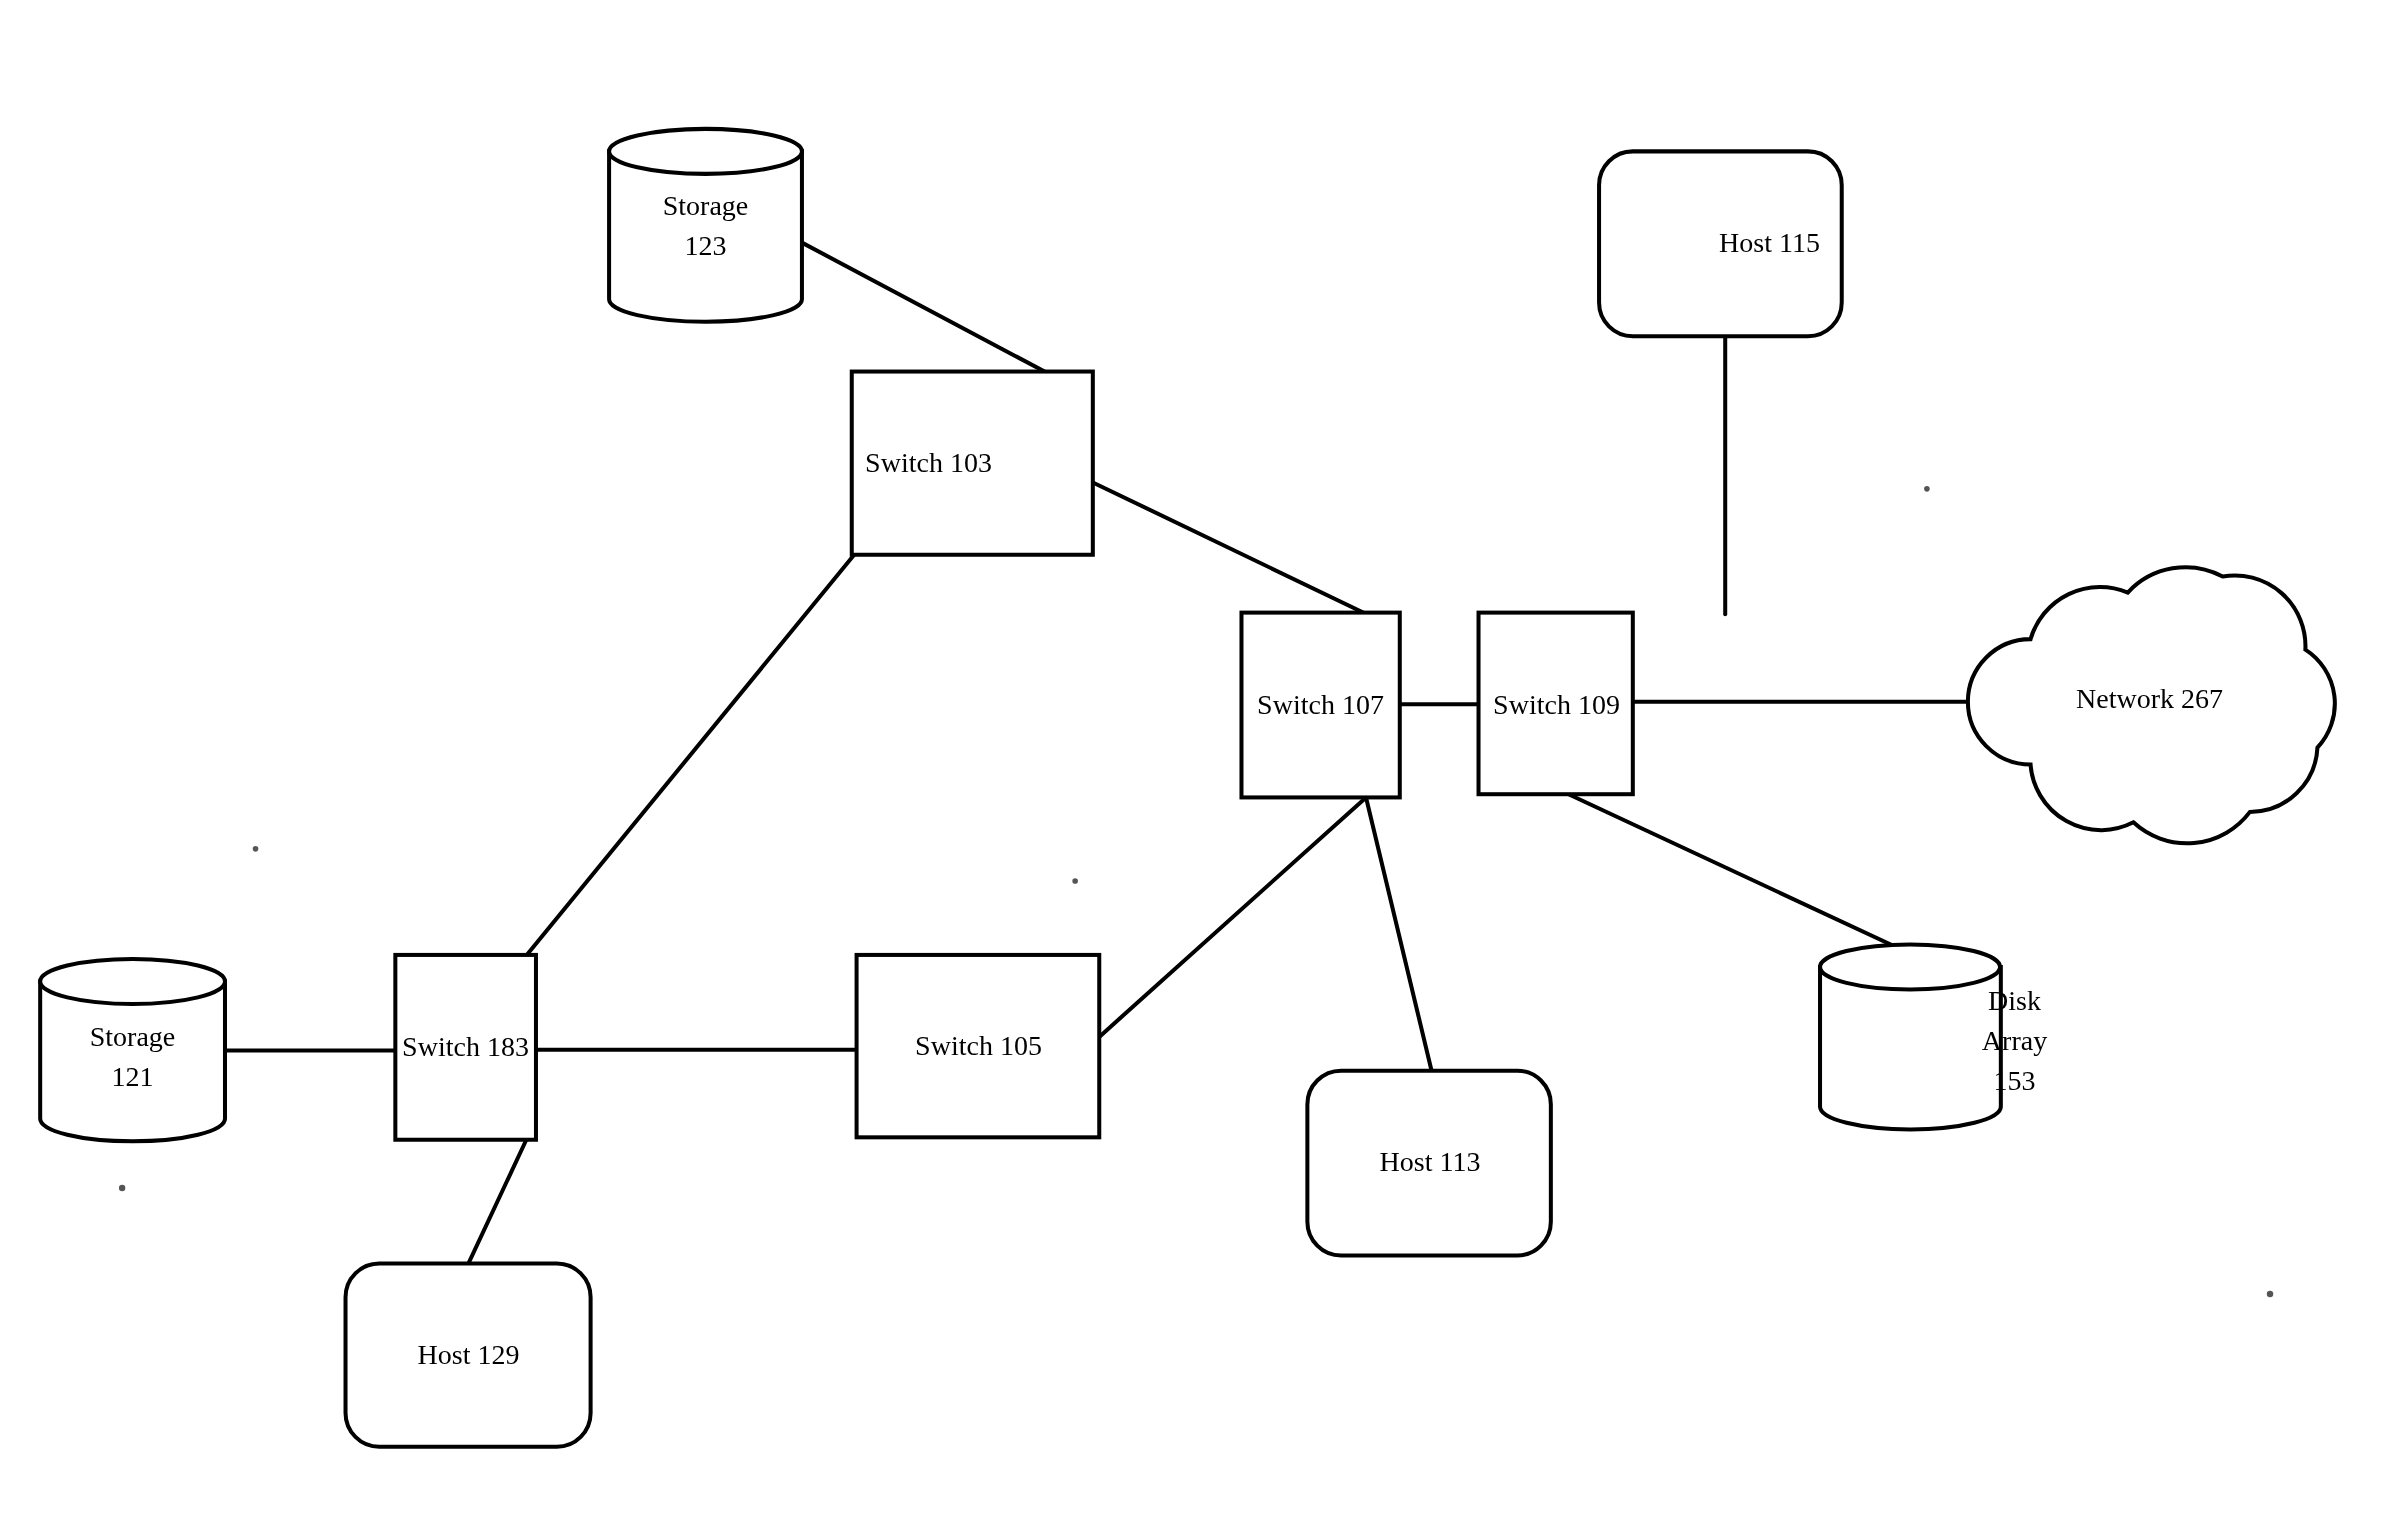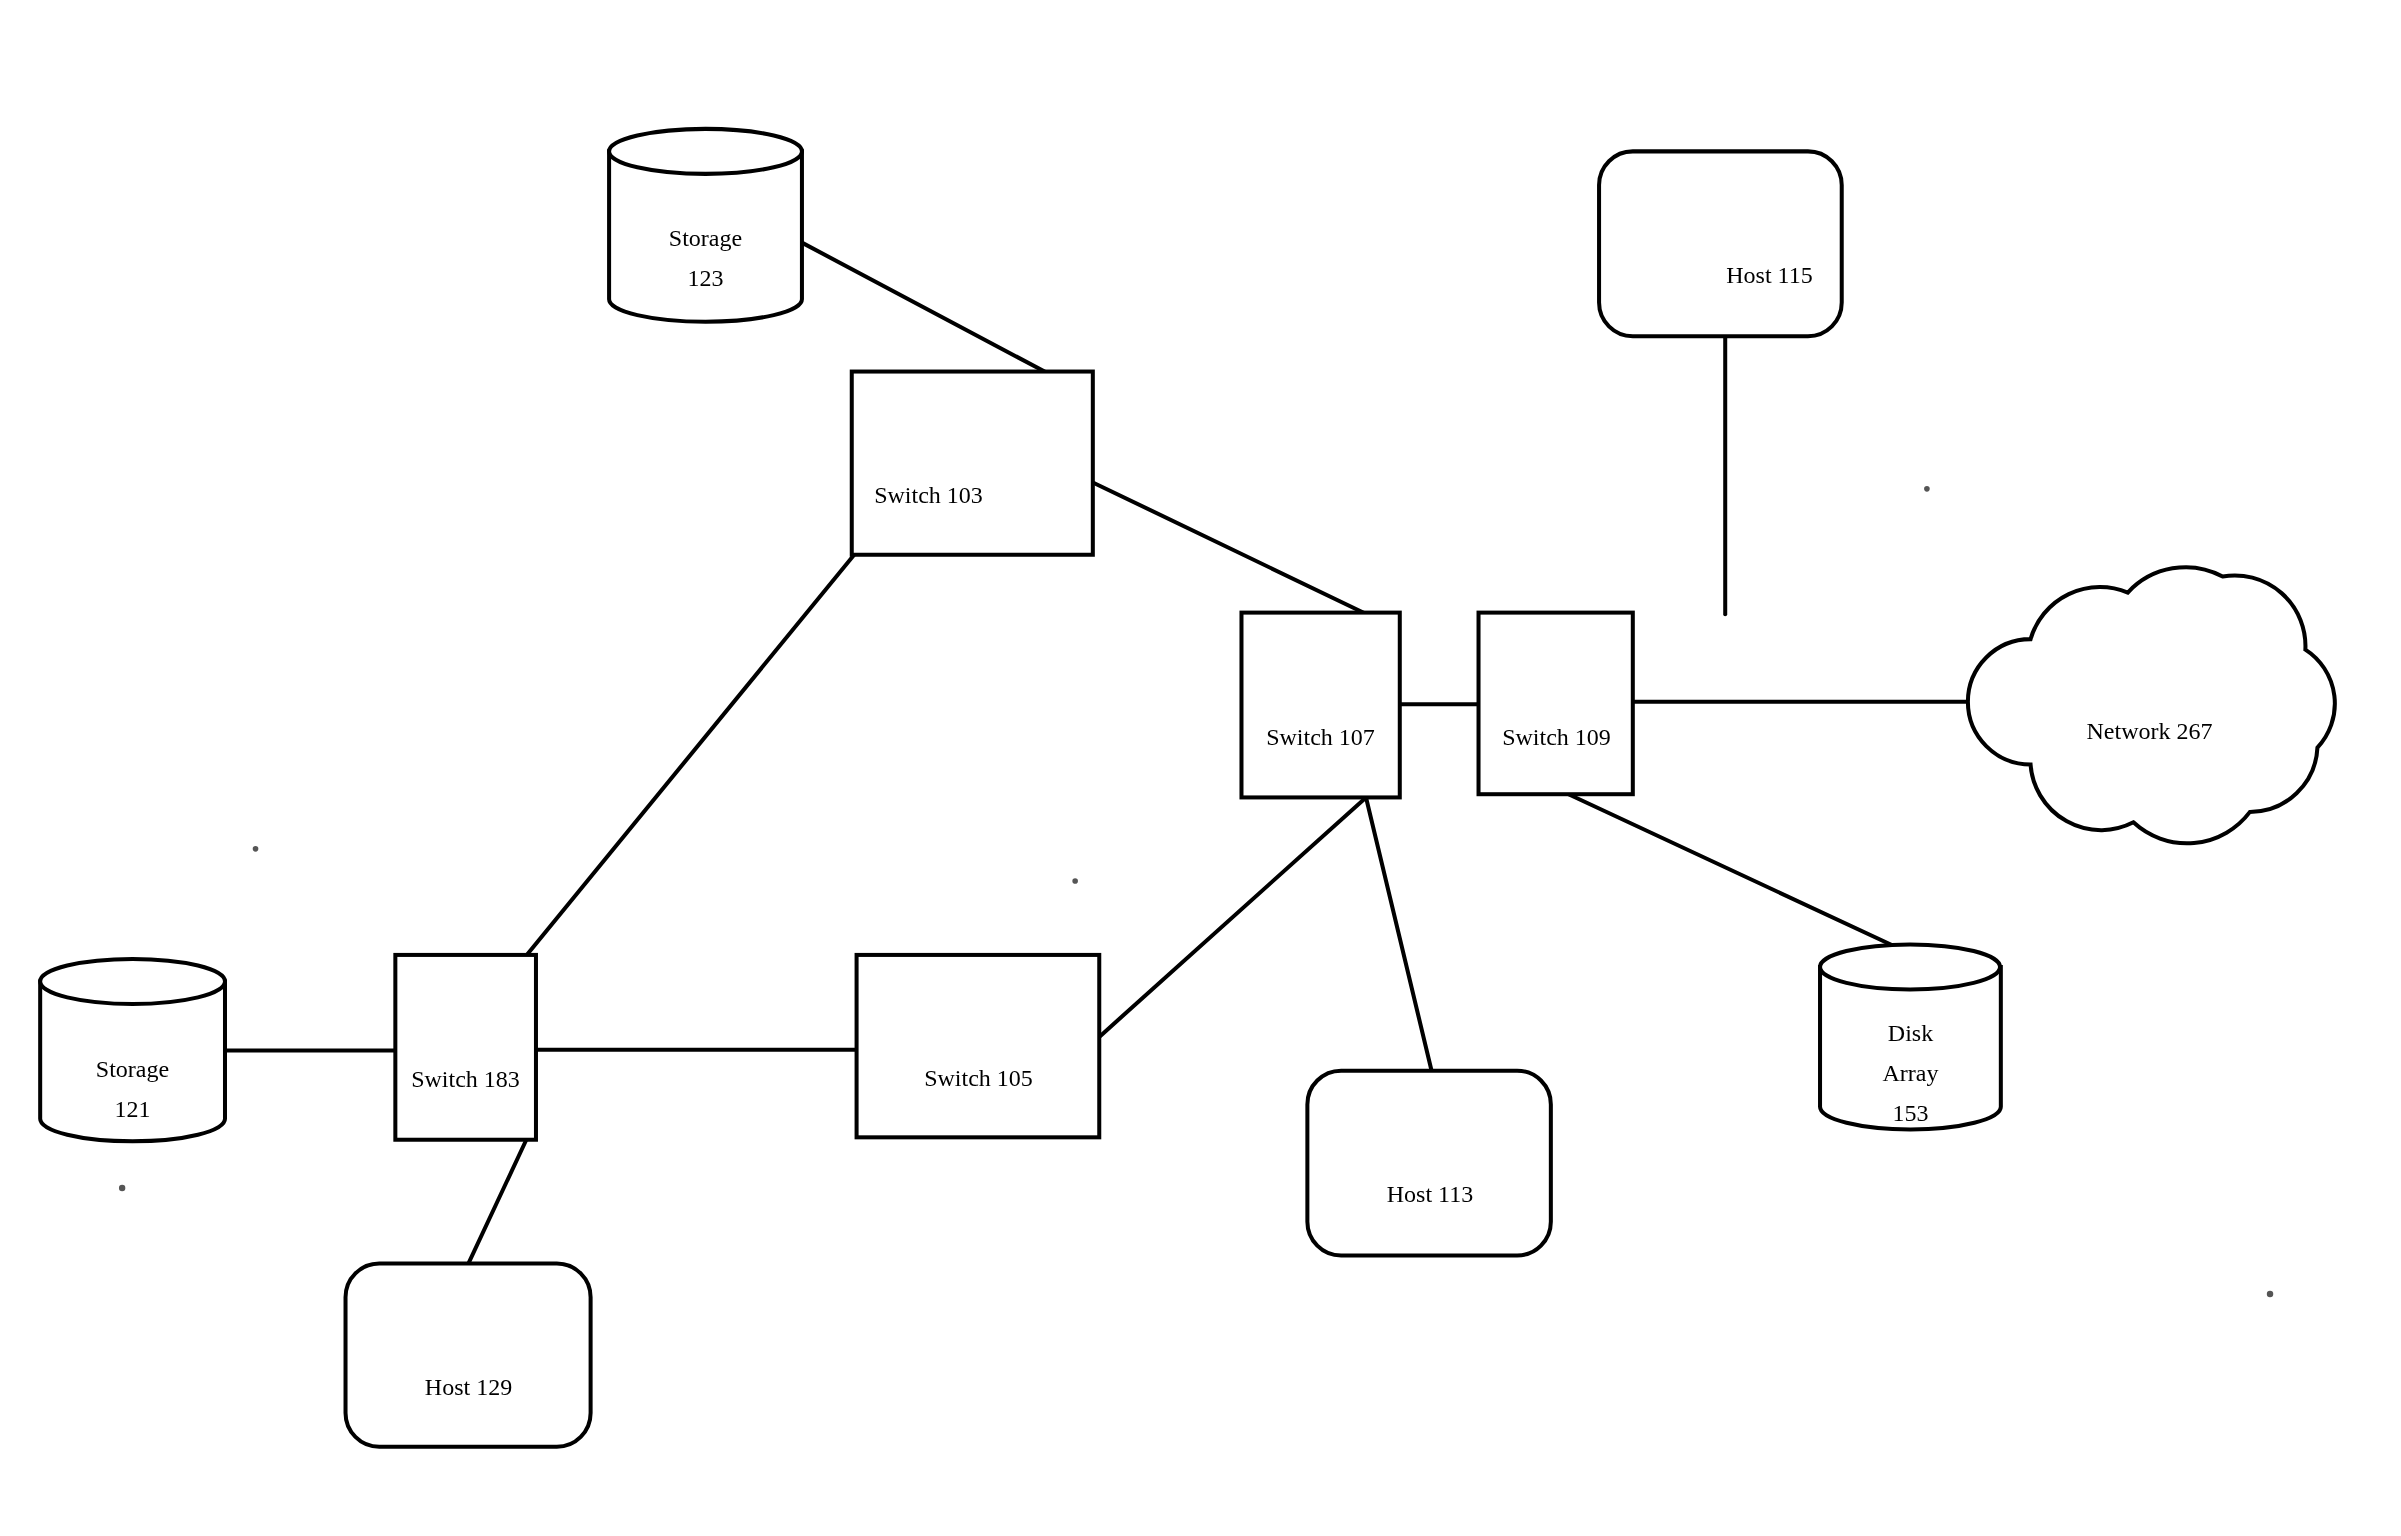--- a/index.html
+++ b/index.html
@@ -24,38 +24,37 @@
     top: 0;
     left: 0;
     width: 2401px;
     height: 1537px;
   }
   .node-label {
     position: absolute;
     text-align: center;
     color: #000000;
     font-family: "Liberation Serif", "DejaVu Serif", serif;
-    font-size: 24px;
+    font-size: 28px;
     line-height: 40px;
     white-space: pre-line;
     pointer-events: none;
     user-select: none;
-    margin-top: 32px;
   }
   .lbl-switch103 { left: 808px; top: 443px;  width: 241px; }
   .lbl-switch101 { left: 375px;  top: 1027px; width: 181px; }
   .lbl-switch105 { left: 857px; top: 1026px; width: 243px; }
   .lbl-switch107 { left: 1228px; top: 685px;  width: 185px; }
   .lbl-switch109 { left: 1468px; top: 685px;  width: 177px; }
   .lbl-host111   { left: 346px;  top: 1335px; width: 245px; }
   .lbl-host113   { left: 1308px; top: 1142px; width: 244px; }
   .lbl-host115   { left: 1648px; top: 223px;  width: 243px; }
   .lbl-storage121{ left: 40px;   top: 1017px; width: 185px; }
   .lbl-storage123{ left: 609px;  top: 186px;  width: 193px; }
-  .lbl-diskarray153 { left: 1820px; top: 981px; width: 181px; text-align: center; }
+  .lbl-diskarray153 { left: 1924px; top: 981px; width: 181px; text-align: center; }
   .lbl-network151{ left: 2017px; top: 679px;  width: 265px; }
 </style>
 </head>
 <body>
 
 <div id="diagram-root">
 
   <svg id="diagram-svg" viewBox="0 0 2988 1912" xmlns="http://www.w3.org/2000/svg">
 
     <g fill="none" stroke="#000000" stroke-width="5" stroke-linecap="round">

